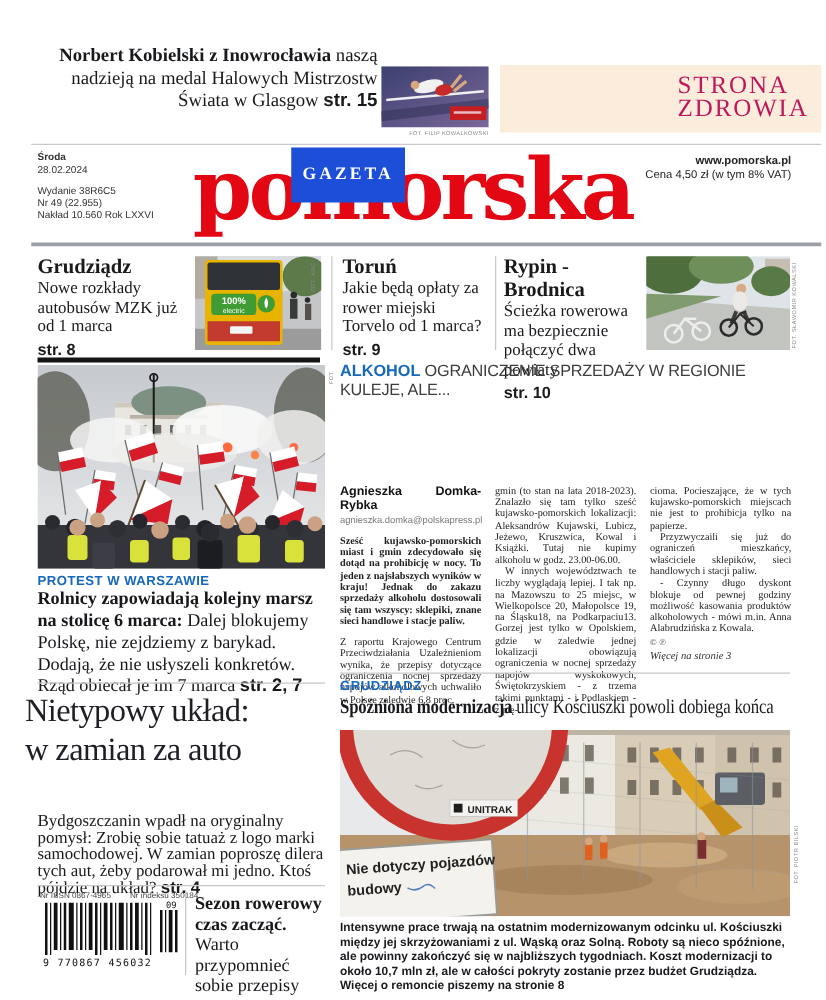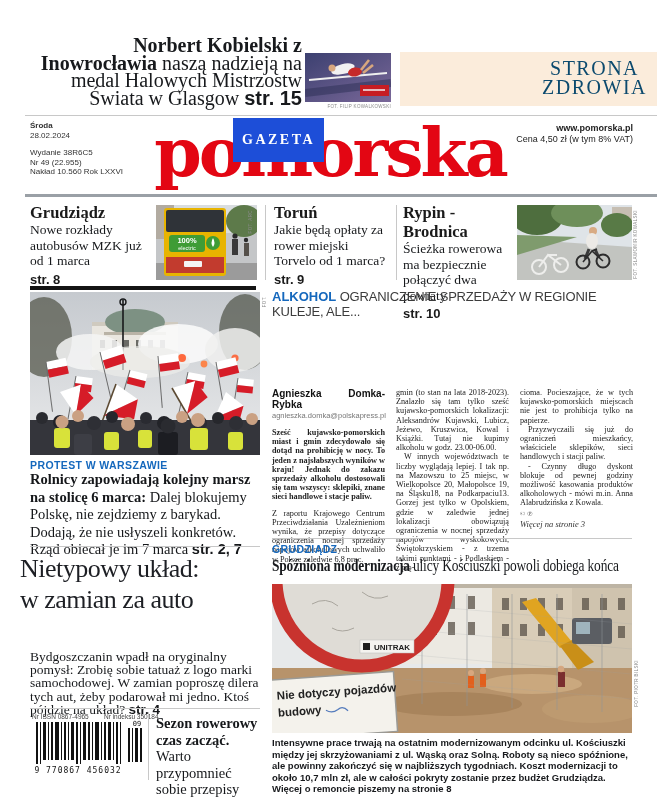--- a/index.html
+++ b/index.html
@@ -7,28 +7,28 @@
         font-family:"Liberation Serif",serif;color:#1a1a1a;}
   .abs{position:absolute;}
   .hr{position:absolute;background:#c8c8c8;height:1px;}
   .vr{position:absolute;background:#c8c8c8;width:1px;}
   .ref{font-family:"Liberation Sans",sans-serif;font-weight:700;}
   .bluelabel{font:700 10.5px "Liberation Sans",sans-serif;color:#1568bd;letter-spacing:.4px;}
   .vcredit{position:absolute;writing-mode:vertical-rl;transform:rotate(180deg);
            font:4.5px/1 "Liberation Sans",sans-serif;color:#8a8a8a;letter-spacing:.4px;white-space:nowrap;}
 
   
-  .top-teaser{left:22px;top:37px;width:280px;text-align:right;font-size:20px;line-height:17.5px;color:#17191c;}
+  .top-teaser{left:22px;top:37px;width:280px;text-align:right;font-size:15px;line-height:17.5px;color:#17191c;}
   .top-teaser .b{font-weight:700;}
   .jumper-photo{left:305px;top:53px;width:86px;height:49px;}
   .jumper-credit{left:305px;top:104px;width:86px;text-align:right;font:4.5px "Liberation Sans",sans-serif;color:#8a8a8a;letter-spacing:.3px;}
   .health-box{left:400px;top:52px;width:257px;height:54px;background:#fbecdb;}
   .health-text{position:absolute;left:9px;top:6px;width:138px;font:8px/10.2px "Liberation Sans",sans-serif;color:#2a2a2a;}
-  .health-logo{position:absolute;right:10px;top:7px;text-align:center;font-family:"Liberation Serif",serif;
-               font-size:20px;line-height:19px;letter-spacing:1.5px;color:#0c4a6e;}
+  .health-logo{position:absolute;right:10px;top:7px;font-family:"Liberation Serif",serif;
+               font-size:20px;line-height:19px;letter-spacing:1.5px;color:#be185d;}
 
   
   .mast-left{left:30px;top:121px;font:8px/9.5px "Liberation Sans",sans-serif;color:#333;}
   .mast-left .b{font-weight:700;}
   .logo-main{left:140px;top:116px;width:380px;text-align:center;color:#e30613;
              font-family:"DejaVu Serif",serif;font-weight:700;font-size:68px;line-height:72px;letter-spacing:-3px;}
   .logo-top{left:233px;top:118px;background:#1d4ed8;color:#fff;padding:14px 9px;
             font-family:Liberation Serif, serif;font-weight:700;font-size:14px;letter-spacing:2.5px;}
   .mast-right{right:28px;top:123px;text-align:right;font:9px/11px "Liberation Sans",sans-serif;color:#222;}
   .mast-right .b{font-weight:700;}

